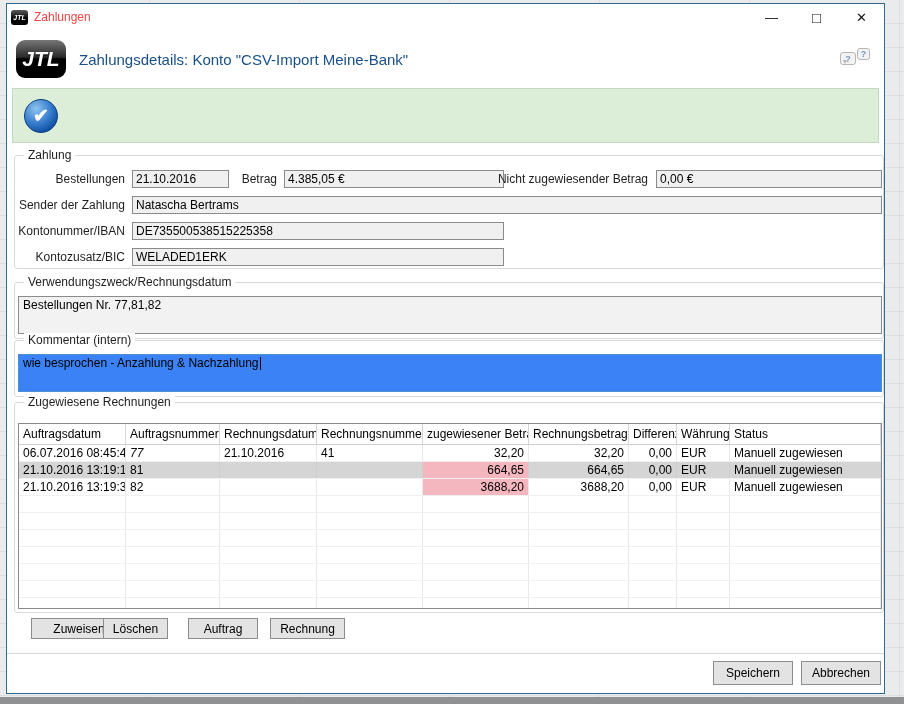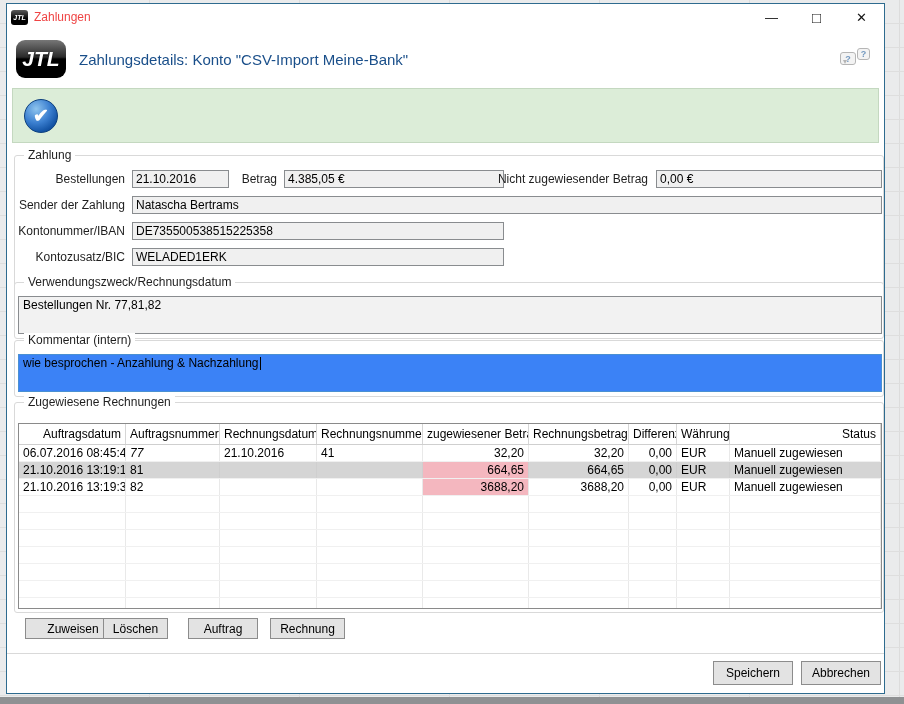--- a/index.html
+++ b/index.html
@@ -54,54 +54,54 @@
   .check-circle { width:34px; height:34px; margin-left:11px; border-radius:50%;
     background:radial-gradient(circle at 35% 28%, #8ec4ee 0%, #3b7fd0 45%, #1353a4 75%, #0d4186 100%);
     border:1px solid #0c3f7e; color:#fff; display:flex; align-items:center; justify-content:center;
     font-size:19px; font-weight:bold; }
   .banner-text { margin-left:12px; font-size:13px; color:#393939; }
 
   
   .gb { position:absolute; border:1px solid #d9d9d9; border-radius:3px; background:#fff; }
   .gb-legend { position:absolute; top:-8px; left:9px; background:#fff; padding:0 4px;
     font-size:12px; color:#1e1e1e; }
-  #gb-zahlung  { left:7px; top:151px; width:870px; height:142px; }
+  #gb-zahlung  { left:7px; top:151px; width:870px; height:114px; }
   #gb-ref      { left:7px; top:278px; width:870px; height:57px; }
   #gb-comment  { left:7px; top:336px; width:870px; height:57px; }
   #gb-invoices { left:7px; top:398px; width:870px; height:211px; }
 
   .flabel { position:absolute; font-size:12px; color:#1e1e1e; text-align:right; height:18px; line-height:18px; }
   .field { position:absolute; height:18px; line-height:16px; font-size:12px; color:#000;
     background:#f0f0f0; border:1px solid #898c8f; padding:0 3px; white-space:nowrap; overflow:hidden; }
 
   .bigbox { position:absolute; left:3px; top:13px; width:864px; height:38px;
     background:#f2f2f2; border:1px solid #898c8f; font-size:12px; color:#000; padding:1px 4px; }
   .bigbox.focus { background:#3b82f6; border:1px solid #4a90d2; }
   .caret { display:inline-block; width:1px; height:13px; background:#000; vertical-align:text-bottom; margin-left:1px; }
 
   
   .tbl { position:absolute; left:3px; top:20px; width:864px; height:186px;
     background:#fff; border:1px solid #8a8a8a; overflow:hidden; display:flex; flex-direction:column; }
   .thead { display:flex; height:21px; border-bottom:1px solid #cfcfcf; background:#fff; }
   .th { font-size:12px; color:#000; padding:0 4px; line-height:20px; border-right:1px solid #d6d6d6;
-    white-space:nowrap; overflow:hidden;text-align:right; }
+    white-space:nowrap; overflow:hidden; }
   .tr { display:flex; height:17px; border-bottom:1px solid #f0f0f0; background:#fff; }
   .tr.sel { background:#d5d5d5; }
   .tr.sel .td { border-right-color:#cfcfcf; }
   .td { font-size:12px; color:#000; padding:0 4px; line-height:16px; border-right:1px solid #e9e9e9;
     white-space:nowrap; overflow:hidden; }
   .td.num { text-align:right; }
   .td.pink { background:#f4b7bf; }
   .tr.empty { border-bottom:1px solid #f0f0f0; }
 
   
   .btn { position:absolute; height:21px; background:#e3e3e3; border:1px solid #8c8c8c;
     font-family:"Liberation Sans", sans-serif; font-size:12px; color:#000;
     display:flex; align-items:center; justify-content:center; }
-  #btn-zuweisen { left:18px;  top:614px; width:96px;text-align:right; }
+  #btn-zuweisen { left:24px;  top:614px; width:96px;text-align:right; }
   #btn-loeschen { left:96px;  top:614px; width:65px; }
   #btn-auftrag  { left:181px; top:614px; width:70px; }
   #btn-rechnung { left:263px; top:614px; width:75px; }
 
   .footer-sep { position:absolute; left:0; top:649px; width:877px; border-top:1px solid #d9d9d9; }
   #btn-speichern { left:706px; top:657px; width:80px; height:24px; }
   #btn-abbrechen { left:794px; top:657px; width:80px; height:24px; }
 </style>
 </head>
 <body>

